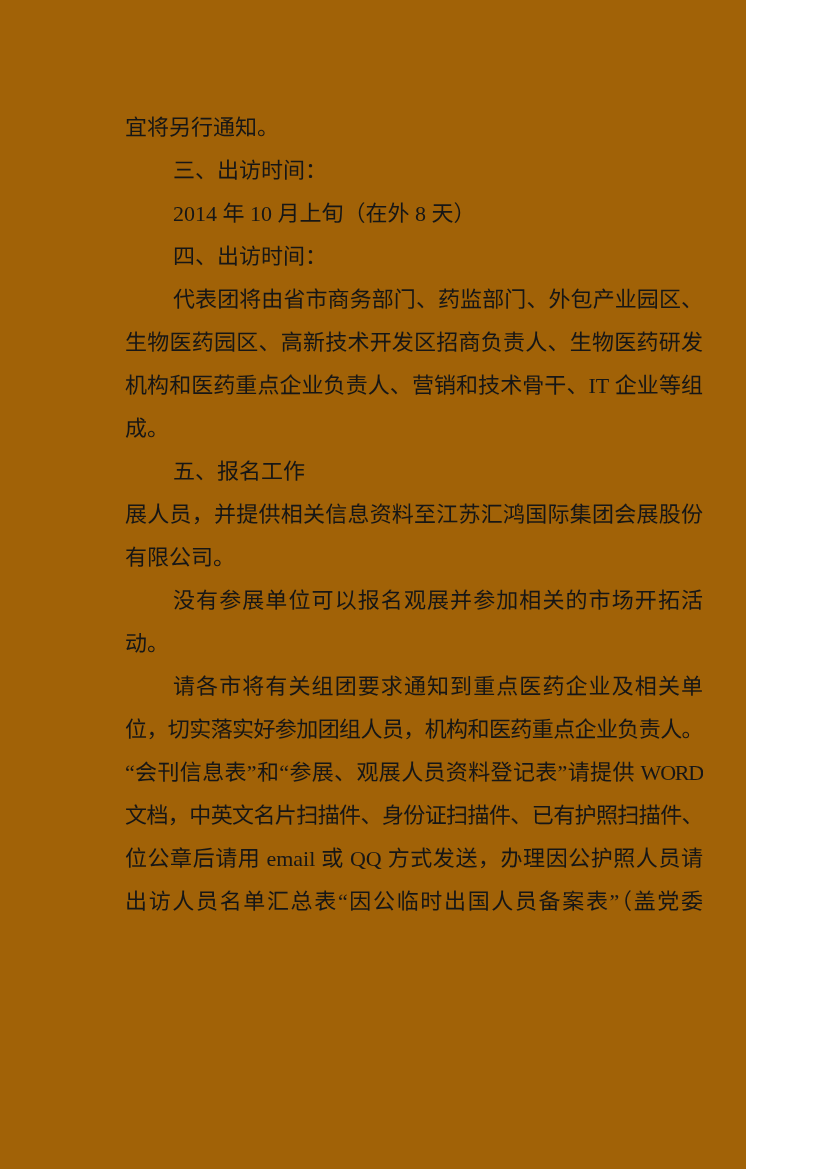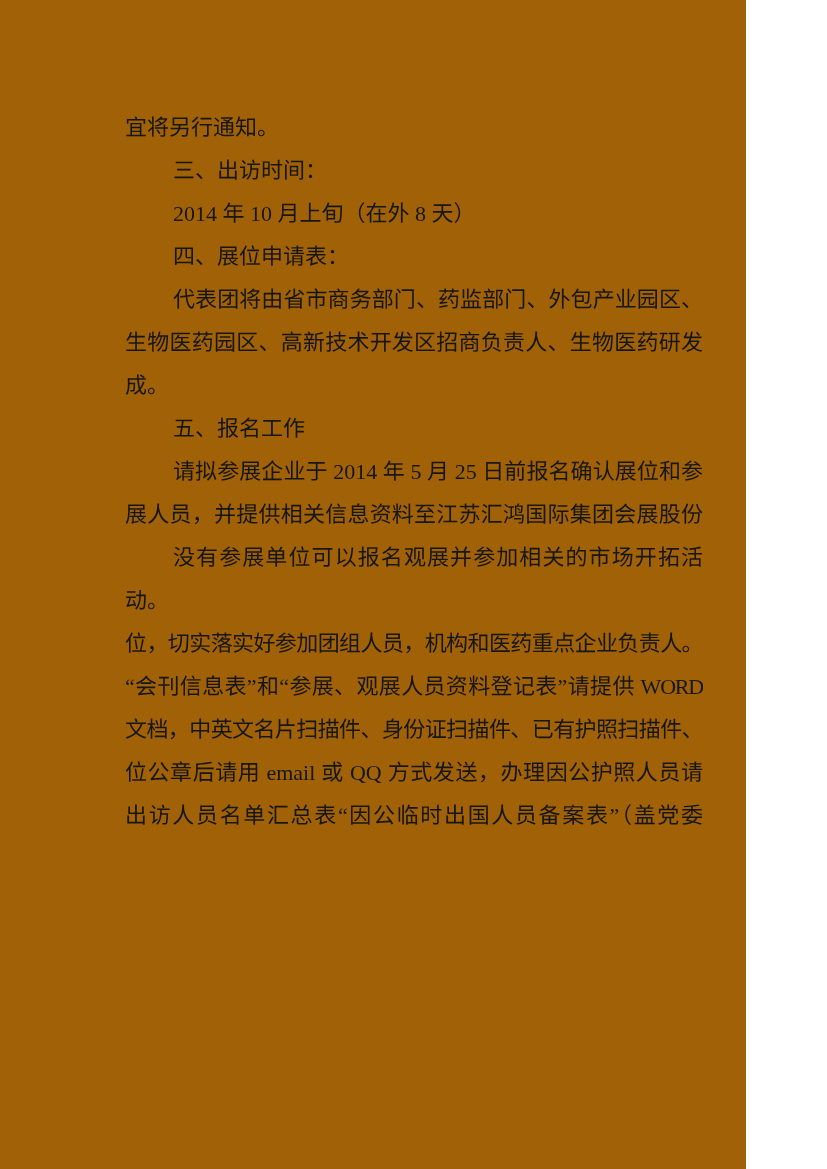--- a/index.html
+++ b/index.html
@@ -43,28 +43,30 @@
   .tighter{ letter-spacing: -1.2px; }
 </style>
 </head>
 <body>
 
 <div class="page">
   <div class="content">
     <div class="line">宜将另行通知。</div>
     <div class="line indent">三、出访时间：</div>
     <div class="line indent">2014 年 10 月上旬（在外 8 天）</div>
-    <div class="line indent">四、展位申请表：</div>
+    <div class="line indent">四、出访时间：</div>
     <div class="line indent j">代表团将由省市商务部门、药监部门、外包产业园区、</div>
     <div class="line j">生物医药园区、高新技术开发区招商负责人、生物医药研发</div>
+    <div class="line j">机构和医药重点企业负责人、营销和技术骨干、IT 企业等组</div>
     <div class="line">成。</div>
     <div class="line indent">五、报名工作</div>
-    <div class="line indent j">请拟参展企业于 2014 年 5 月 25 日前报名确认展位和参</div>
     <div class="line j">展人员，并提供相关信息资料至江苏汇鸿国际集团会展股份</div>
+    <div class="line">有限公司。</div>
     <div class="line indent j">没有参展单位可以报名观展并参加相关的市场开拓活</div>
     <div class="line">动。</div>
+    <div class="line indent j">请各市将有关组团要求通知到重点医药企业及相关单</div>
     <div class="line j tight">位，切实落实好参加团组人员，机构和医药重点企业负责人。</div>
     <div class="line j tighter">“会刊信息表”和“参展、观展人员资料登记表”请提供 WORD</div>
     <div class="line j tight">文档，中英文名片扫描件、身份证扫描件、已有护照扫描件、</div>
     <div class="line j">位公章后请用 email 或 QQ 方式发送，办理因公护照人员请</div>
     <div class="line j">出访人员名单汇总表“因公临时出国人员备案表”（盖党委</div>
   </div>
 </div>
 
 </body></html>

